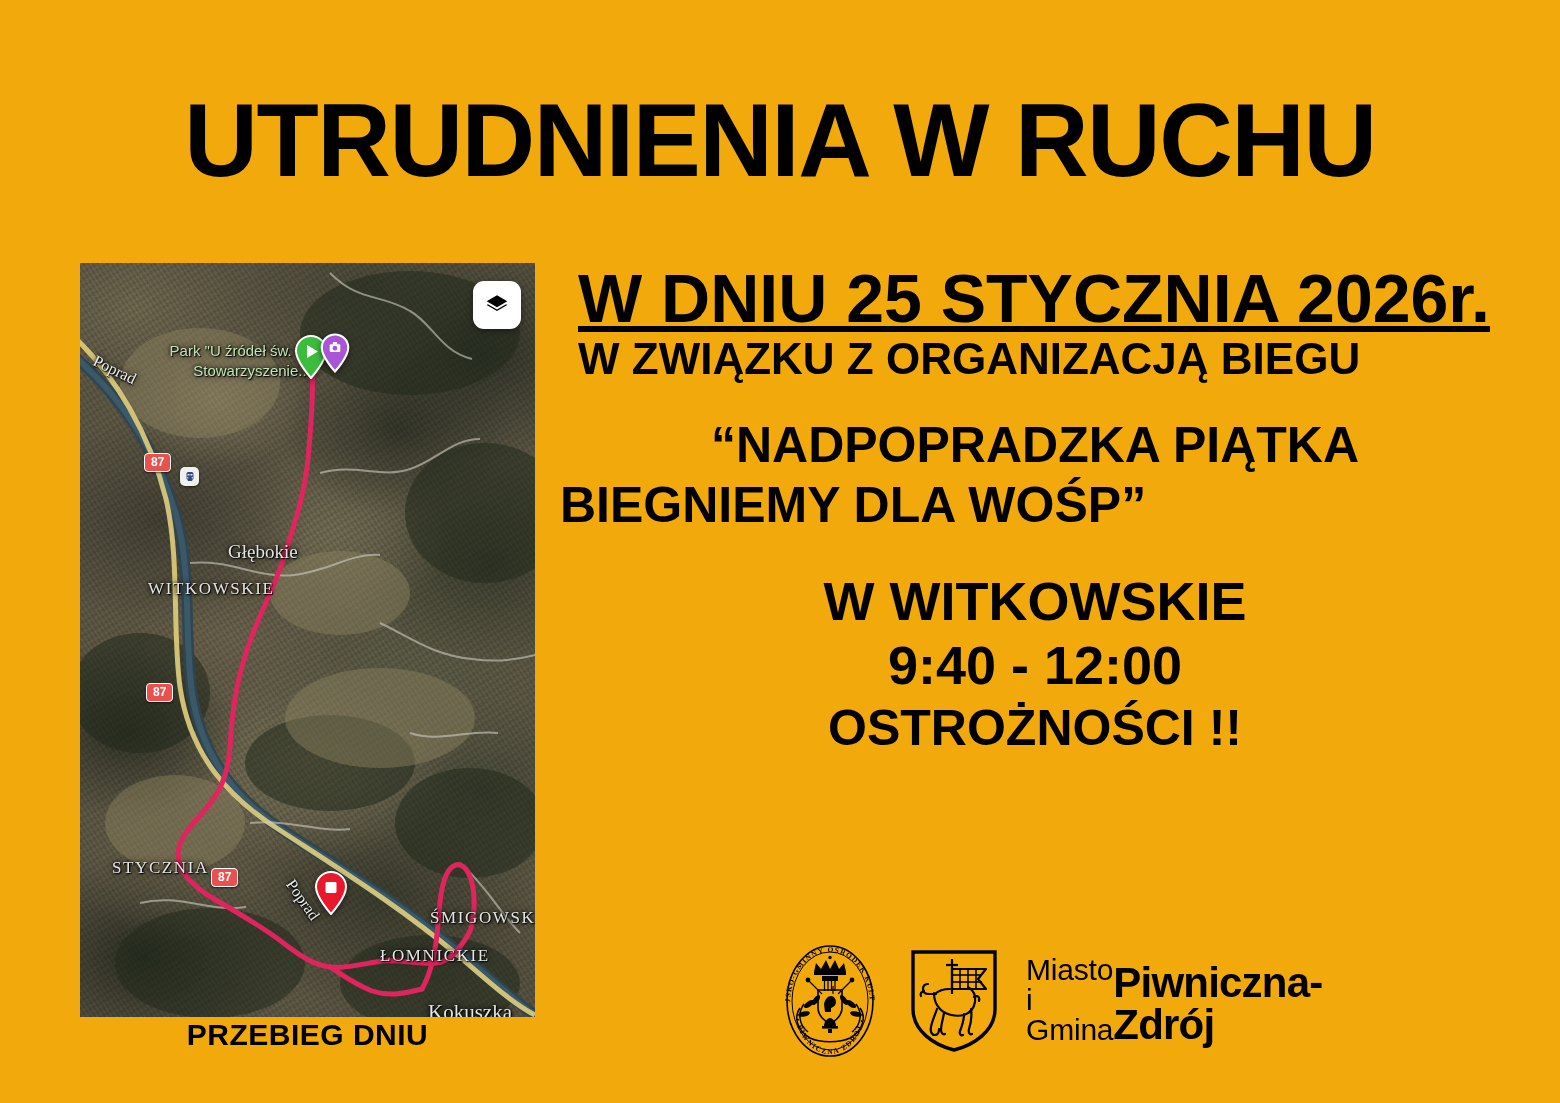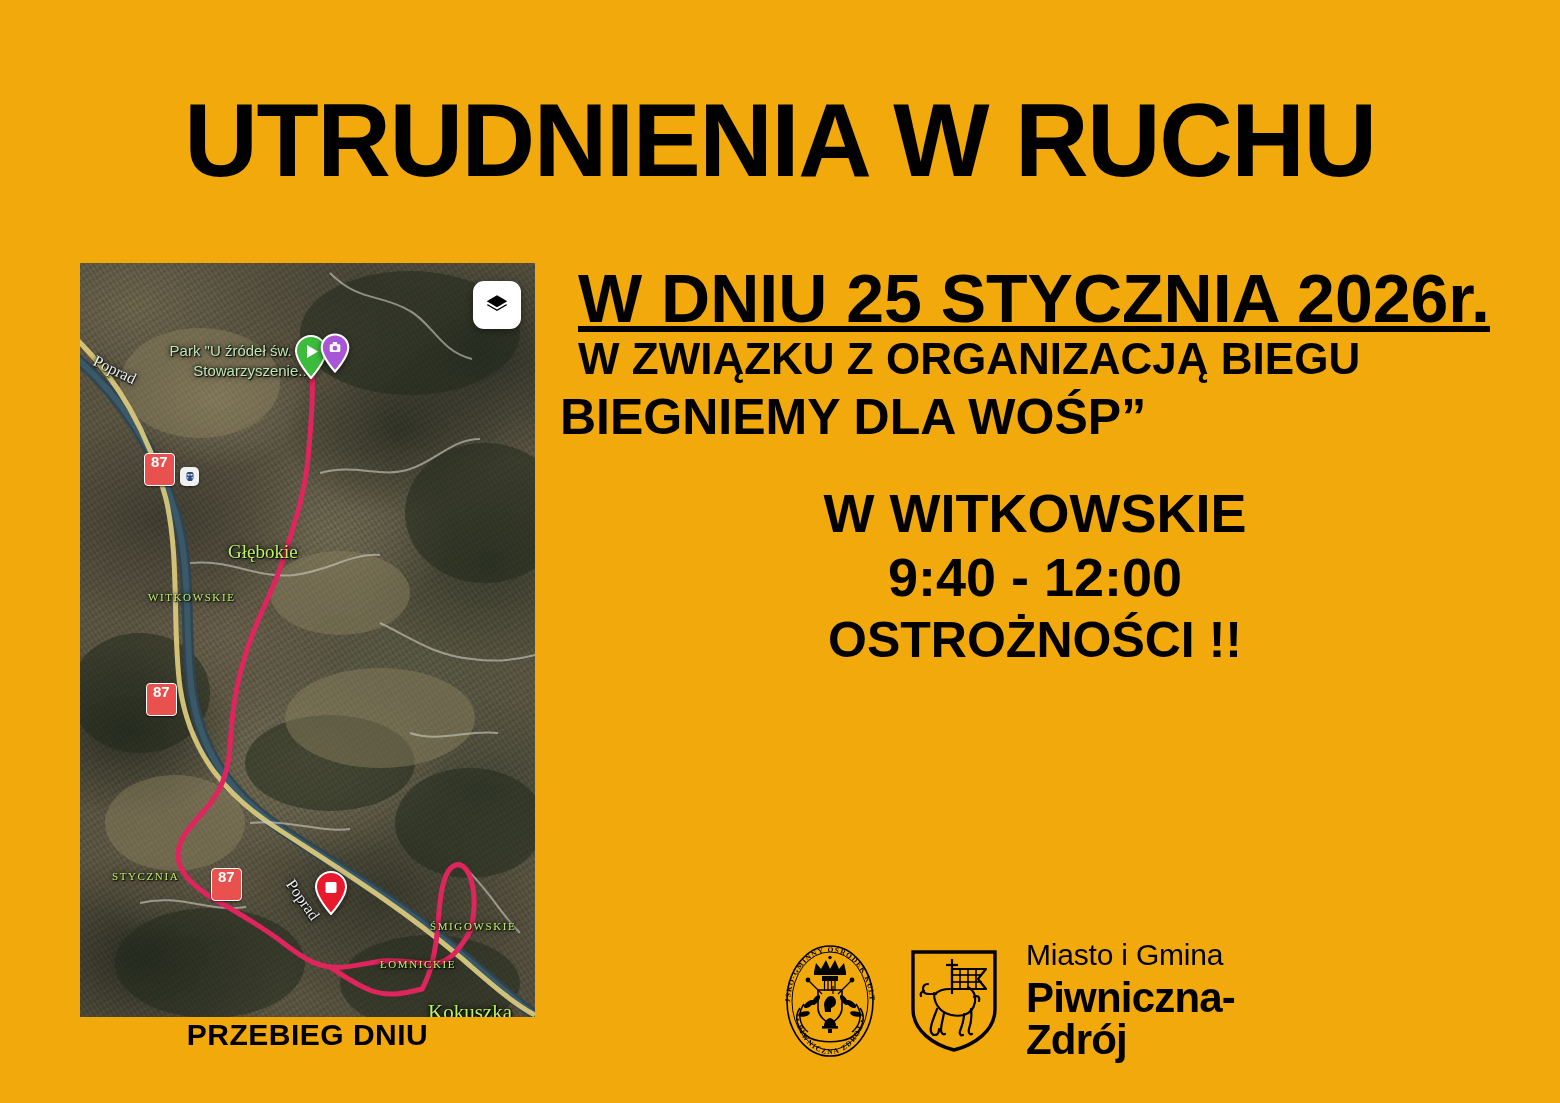--- a/index.html
+++ b/index.html
@@ -84,40 +84,40 @@
       repeating-linear-gradient(57deg, rgba(0,0,0,.22) 0 2px, rgba(255,255,255,.05) 2px 4px),
       repeating-linear-gradient(-31deg, rgba(0,0,0,.16) 0 3px, rgba(255,255,255,.04) 3px 6px);
     mix-blend-mode: overlay;
   }
 
   .map-svg { position: absolute; inset: 0; }
 
   
   .m-label {
     position: absolute;
-    color: #bef264;
+    color: #e5e5e5;
     font-family: "Liberation Serif", serif;
     text-shadow: 0 0 3px rgba(0,0,0,.95), 0 0 6px rgba(0,0,0,.85), 1px 1px 1px rgba(0,0,0,.9);
     white-space: nowrap;
     pointer-events: none;
   }
   .m-place    { font-size: 19px; }
-  .m-hamlet   { font-size: 11px; letter-spacing: 1.6px; margin-top: 12px; }
+  .m-hamlet   { font-size: 17px; letter-spacing: 1.6px; }
   .m-poi      { color: #bfe6b4; font-size: 15px; font-family: "Liberation Sans", sans-serif; line-height: 20px; white-space: normal; }
   .m-river    { font-size: 16px; font-style: normal; color: #e8eef2; }
 
   
   .shield {
     position: absolute;
     background: #e8514e;
     color: #fff;
     font-family: "Liberation Sans", sans-serif;
-    font-size: 15px;
+    font-size: 12px;
     font-weight: 700;
-    padding: 1px 6px 16px;
+    padding: 1px 6px 2px;
     border-radius: 4px;
     border: 1.5px solid #fff;
     line-height: 14px;
     box-shadow: 0 1px 2px rgba(0,0,0,.6);
   }
 
   
   .rail-badge {
     position: absolute;
     width: 19px; height: 19px;
@@ -186,21 +186,21 @@
     width: 540px;
     height: 125px;
     display: flex;
     align-items: center;
     gap: 26px;
   }
 
   #mgok-seal { width: 104px; height: 118px; flex: none; }
   #coat-of-arms { width: 92px; height: 108px; flex: none; }
 
-  #municipality-text { display: flex; flex-direction: column; justify-content: center; line-height: 1; }
+  #municipality-text { display: flex; justify-content: center; line-height: 1; }
   #municipality-line1 { font-size: 30px; font-weight: 400; letter-spacing: -.2px; }
   #municipality-line2 { font-size: 42px; font-weight: 700; letter-spacing: -.8px; margin-top: 7px; }
 </style>
 </head>
 <body>
 
 <h1 id="poster-title">UTRUDNIENIA W RUCHU</h1>
 
 <figure id="map-figure">
   <div id="map-canvas">
@@ -314,20 +314,21 @@
   </div>
 </figure>
 
 <figcaption id="map-caption">PRZEBIEG DNIU</figcaption>
 
 <section id="info-column">
   <div class="line" id="line-date">W DNIU 25 STYCZNIA 2026r.</div>
 
   <div class="line" id="line-reason">W ZWIĄZKU Z ORGANIZACJĄ BIEGU</div>
 
+  <div class="line" id="line-event1">“NADPOPRADZKA PIĄTKA</div>
 
   <div class="line" id="line-event2">BIEGNIEMY DLA WOŚP”</div>
 
   <div class="line" id="line-hours-label">W WITKOWSKIE</div>
 
   <div class="line" id="line-hours-value">9:40 - 12:00</div>
 
 
   <div class="line" id="line-caution2">OSTROŻNOŚCI !!</div>
 </section>

